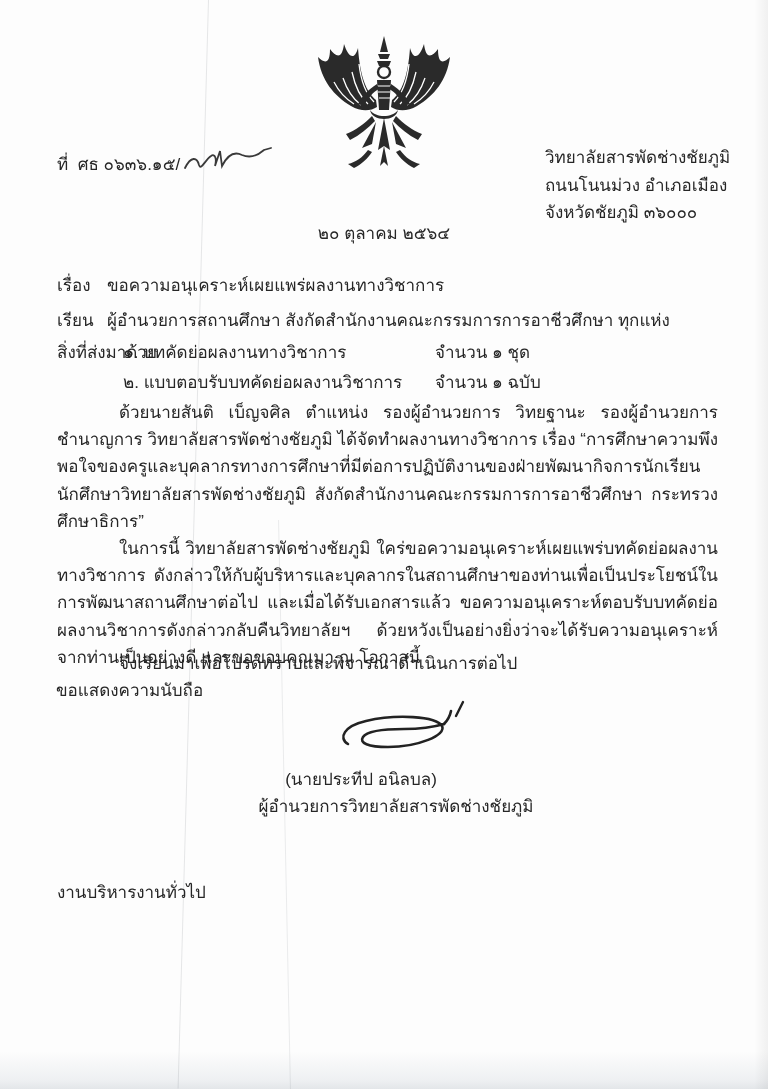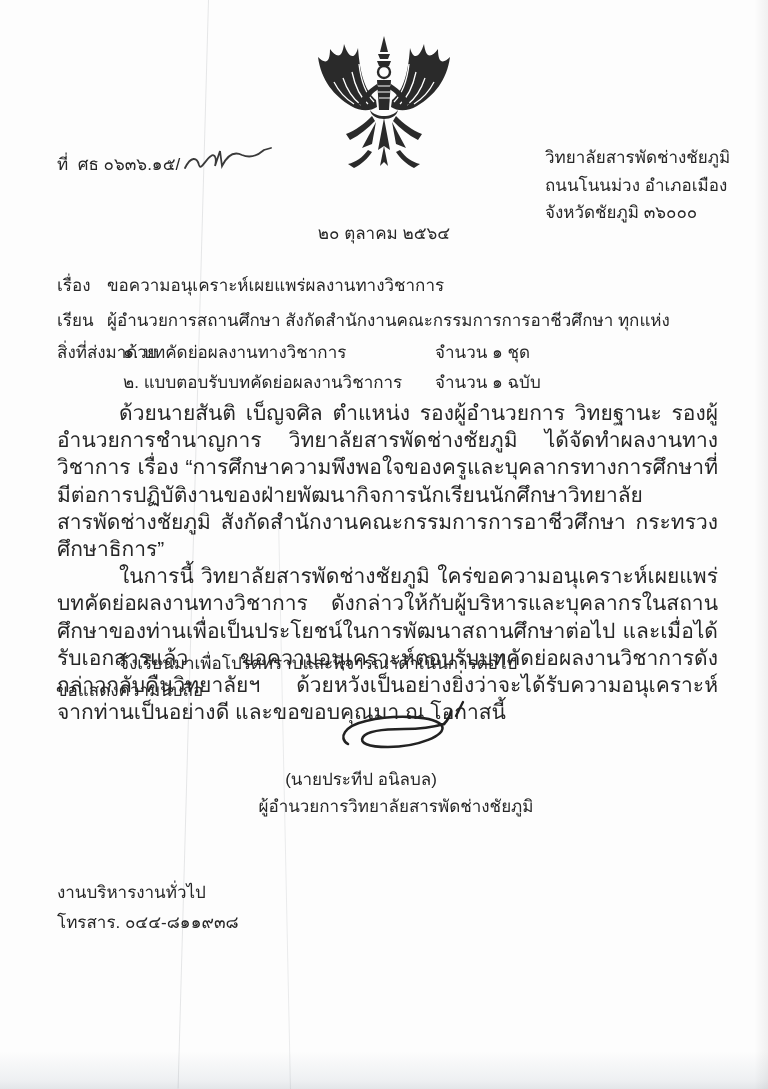--- a/index.html
+++ b/index.html
@@ -38,21 +38,21 @@
   .sender { left:545px; top:144px; line-height:27.5px; }
   .date-line { left:0; top:220px; width:768px; text-align:center; padding-left:0; }
 
   .meta-label { position:absolute; left:57px; }
   .meta-value { position:absolute; left:107px; }
   .enc-item  { position:absolute; left:123px; }
   .enc-amt   { position:absolute; left:435px; }
 
   .body-block {
     position:absolute; left:57px; top:399px; width:661px;
-    font-size:21px; line-height:27.2px; text-align:justify; white-space:normal;
+    font-size:17px; line-height:27.2px; text-align:justify; white-space:normal;
     color:#262626;
   }
   .body-block p { text-indent:62px; }
 
   .closing-line { left:119px; top:650px; }
 
   .signoff { left:0; top:677px; width:768px; padding-left:56px; }
 
   .signature { position:absolute; left:332px; top:698px; width:150px; height:66px; }
 
@@ -157,16 +157,15 @@
       <path d="M112,26 C116,22 118,18 119,13" stroke="#222" stroke-width="2.6" fill="none" stroke-linecap="round"></path>
       <path d="M131,4 L124,18" stroke="#222" stroke-width="2.4" fill="none" stroke-linecap="round"></path>
     </svg>
   </div>
 
   <div class="txt signer-name">(นายประทีป  อนิลบล)</div>
   <div class="txt signer-title">ผู้อำนวยการวิทยาลัยสารพัดช่างชัยภูมิ</div>
 
   <div class="txt footer">
     <div>งานบริหารงานทั่วไป</div>
-    <div>โทรสาร. ๐๔๔-๘๑๑๙๓๘</div>
   </div>
 
 </div>
 
 </body></html>

